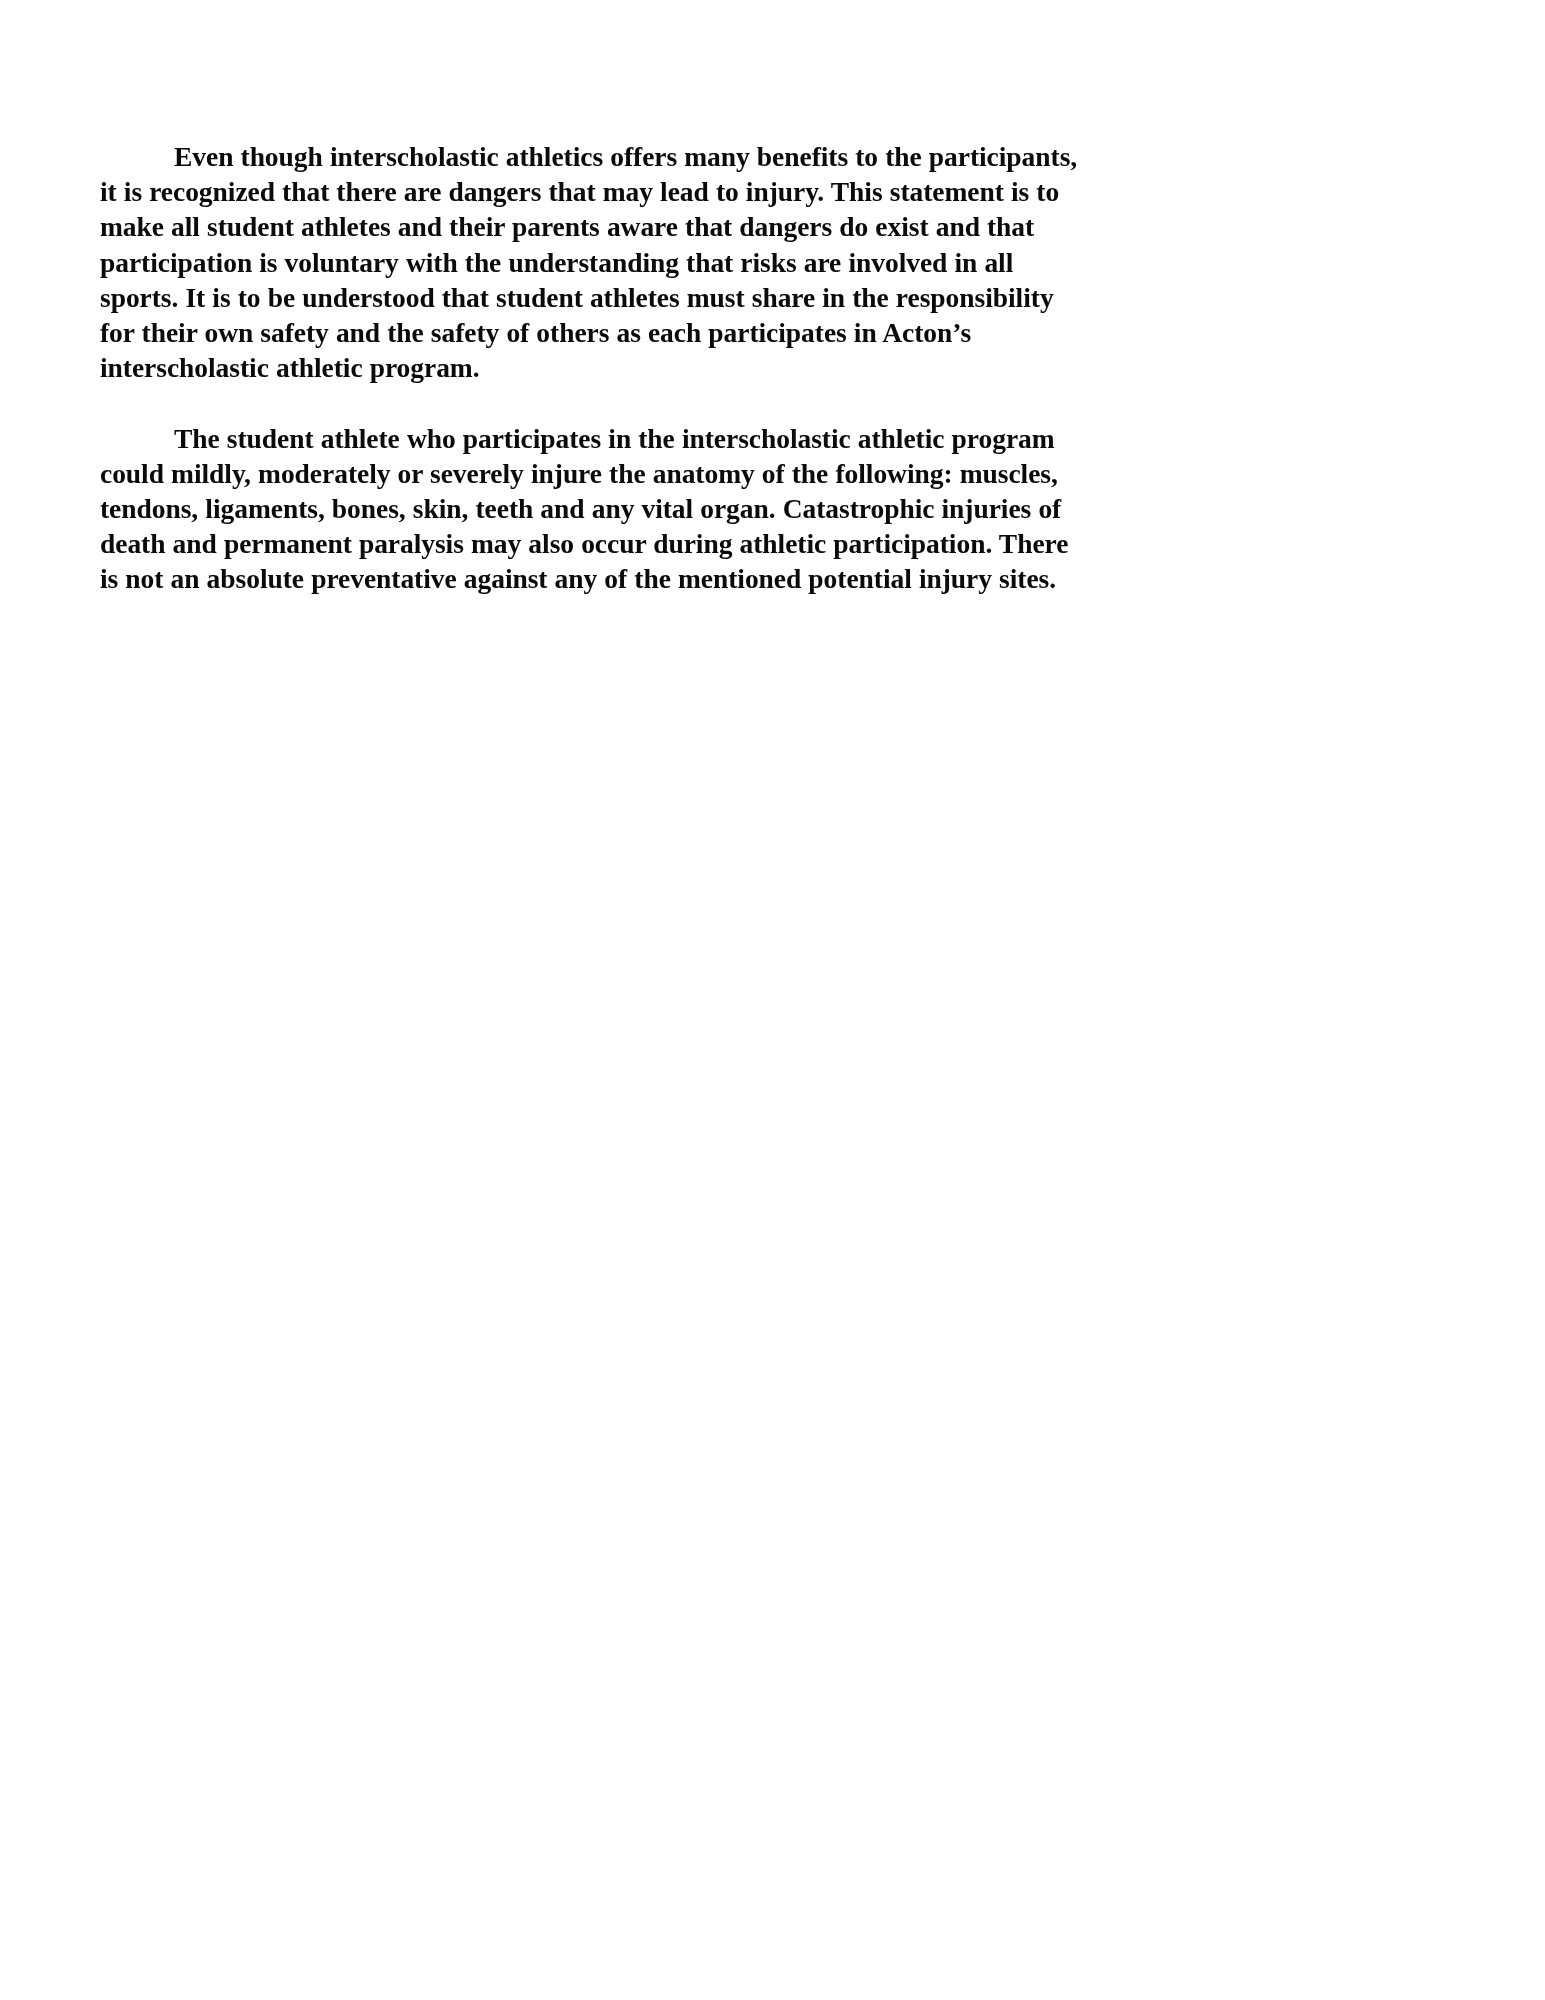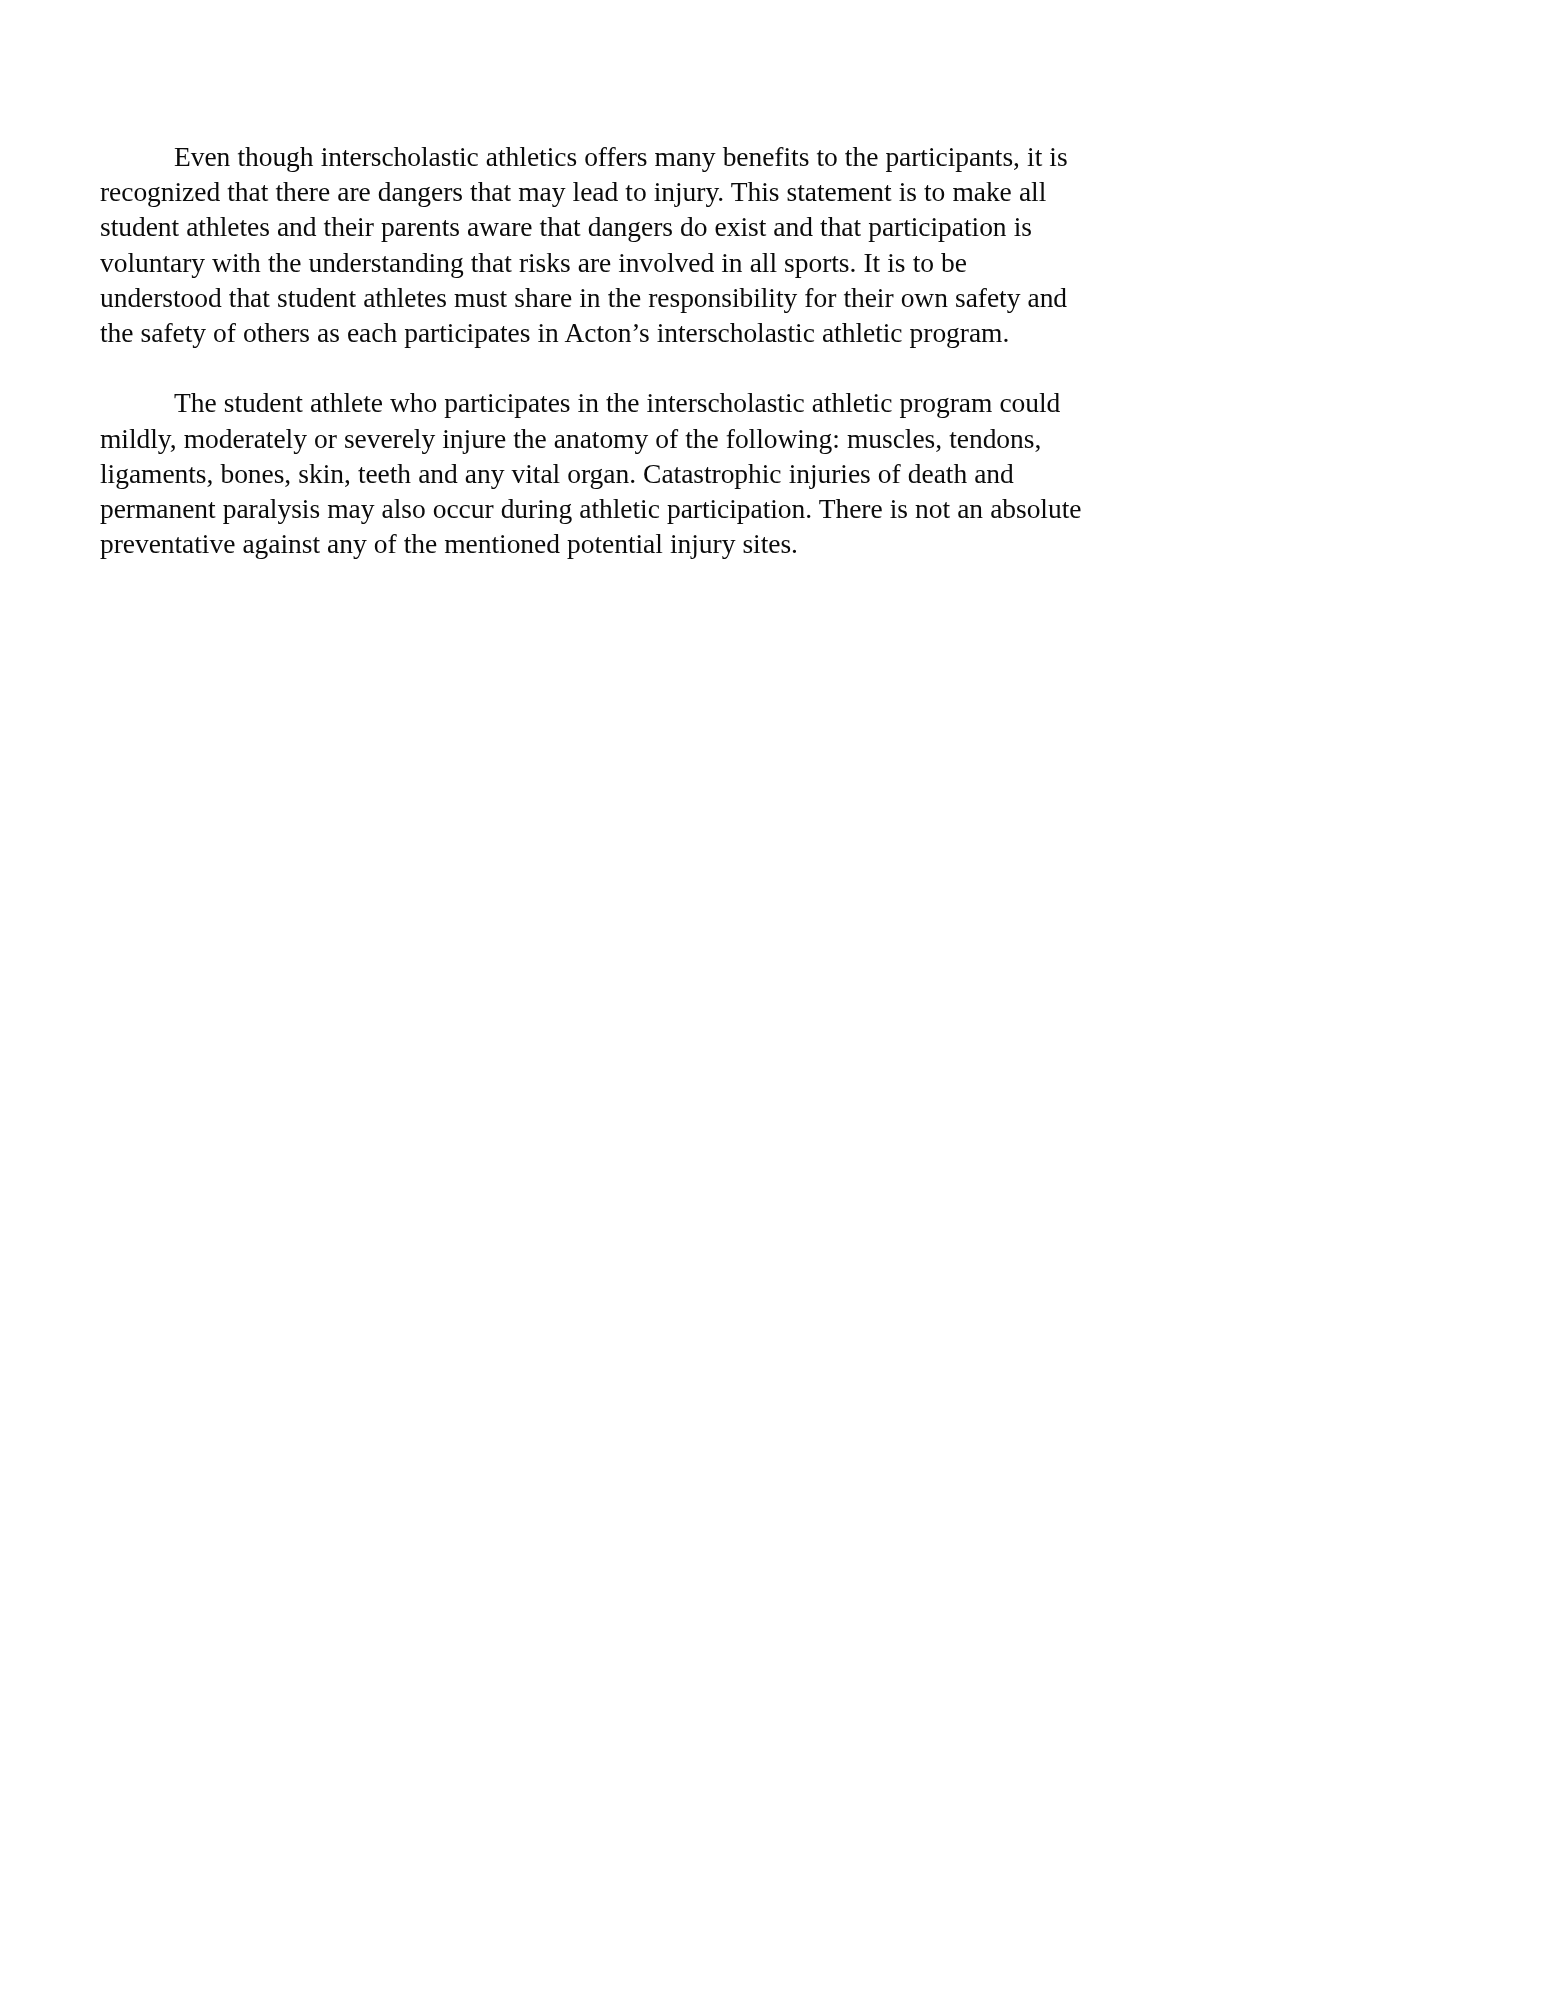--- a/index.html
+++ b/index.html
@@ -33,21 +33,21 @@
     position: absolute;
     left: 100px;
     top: 139px;
     width: 992px;
   }
 
   .doc-paragraph {
     margin: 0 0 0 0;
     font-size: 27.5px;
     line-height: 35.2px;
-    font-weight: normal;
+    font-weight: bold;
     text-align: left;
     letter-spacing: -0.05px;
     word-spacing: 0.3px;
     text-indent: 74px;
     color: #0b0b0b;
   }
 
   .paragraph-gap {
     height: 35.2px;
   }

